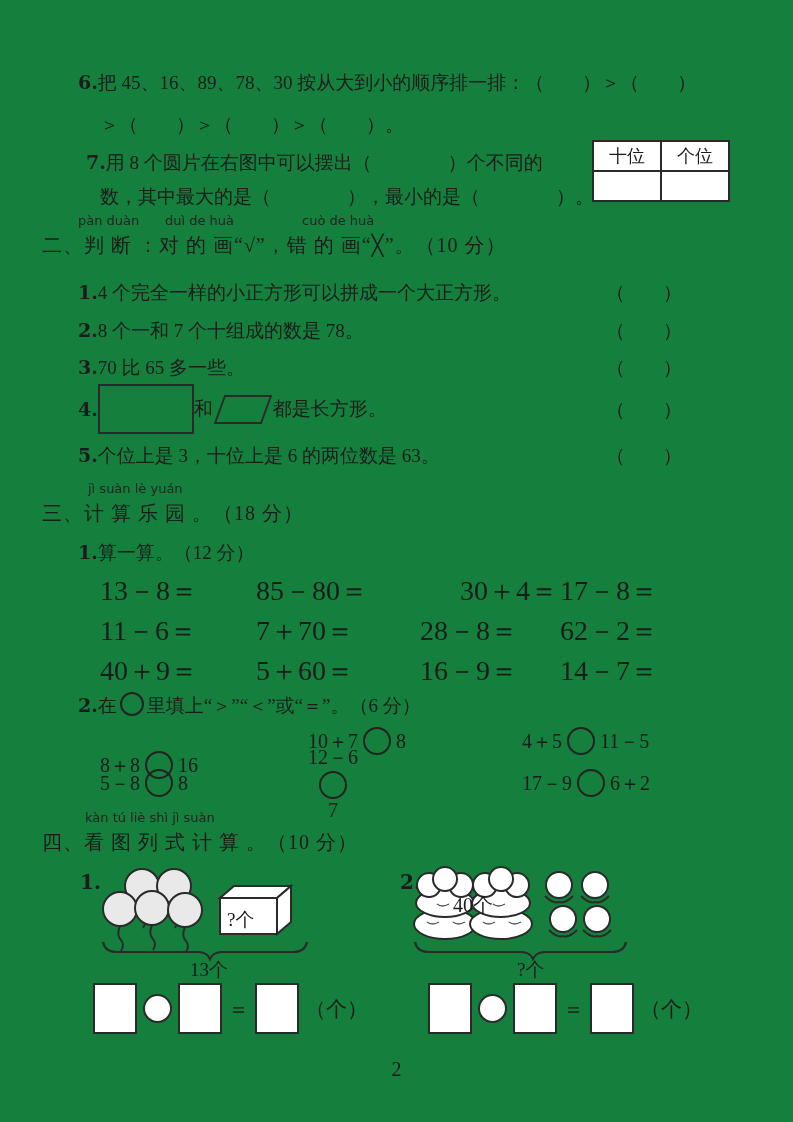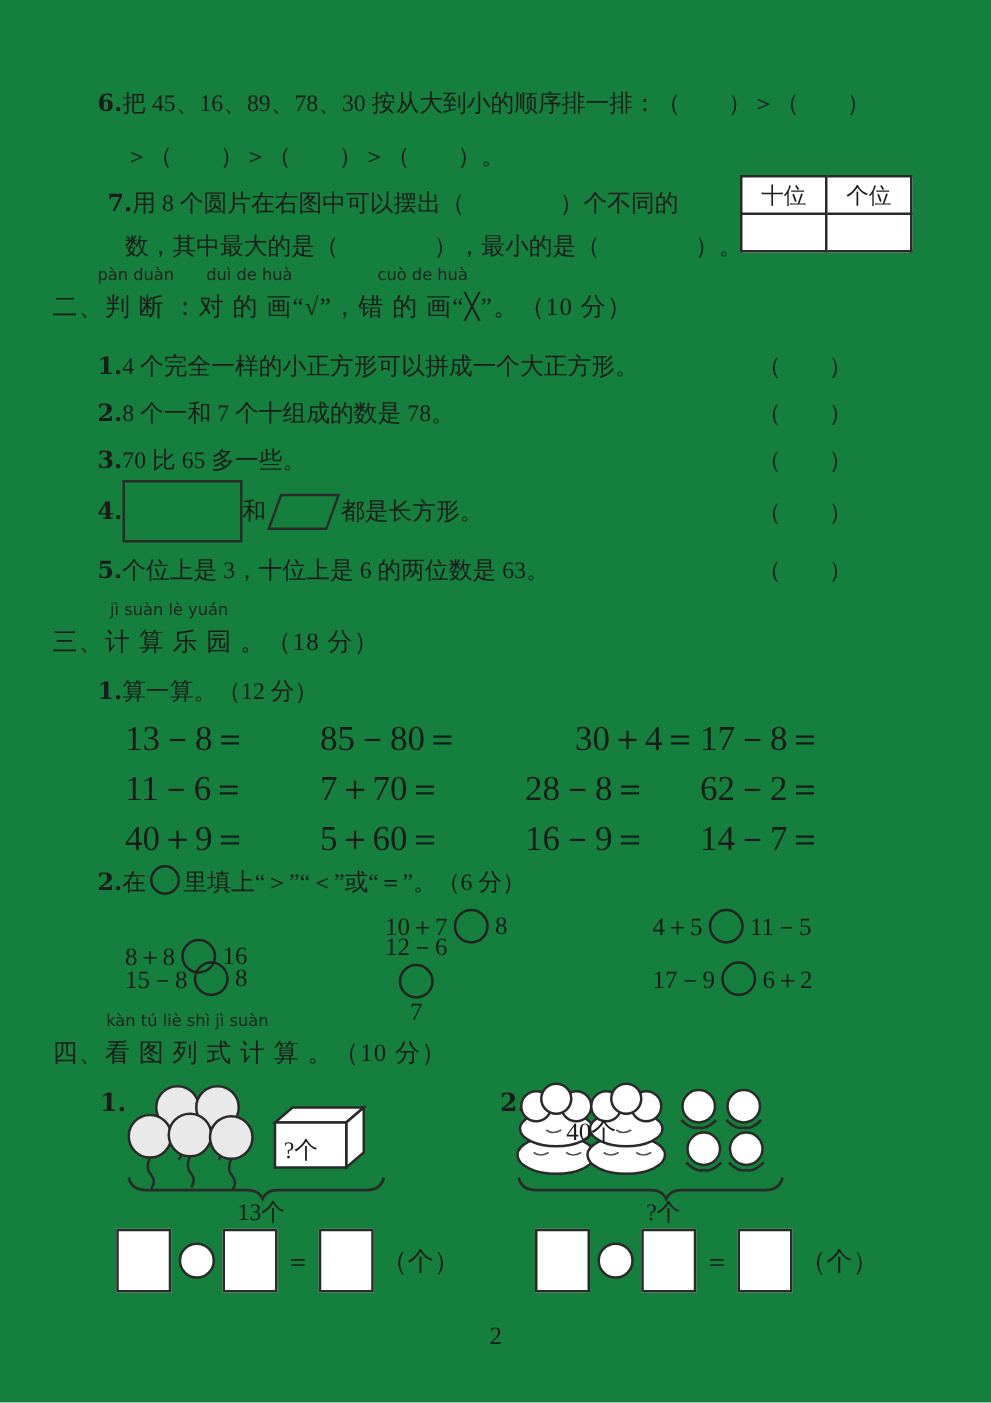--- a/index.html
+++ b/index.html
@@ -106,21 +106,21 @@
       <span class="cmp-circle"></span>
       <span>8</span>
     </span>
   <span class="abs cmp" style="left:522px;top:727px;">
       <span>4＋5</span>
       <span class="cmp-circle"></span>
       <span>11－5</span>
     </span>
 
   <span class="abs cmp" style="left:100px;top:769px;">
-      <span>15－8</span>
+      <span>5－8</span>
       <span class="cmp-circle"></span>
       <span>8</span>
     </span>
   <span class="abs cmp" style="left:308px;top:744px;flex-direction:column;">
       <span>12－6</span>
       <span class="cmp-circle"></span>
       <span>7</span>
     </span>
   <span class="abs cmp" style="left:522px;top:769px;">
       <span>17－9</span>

